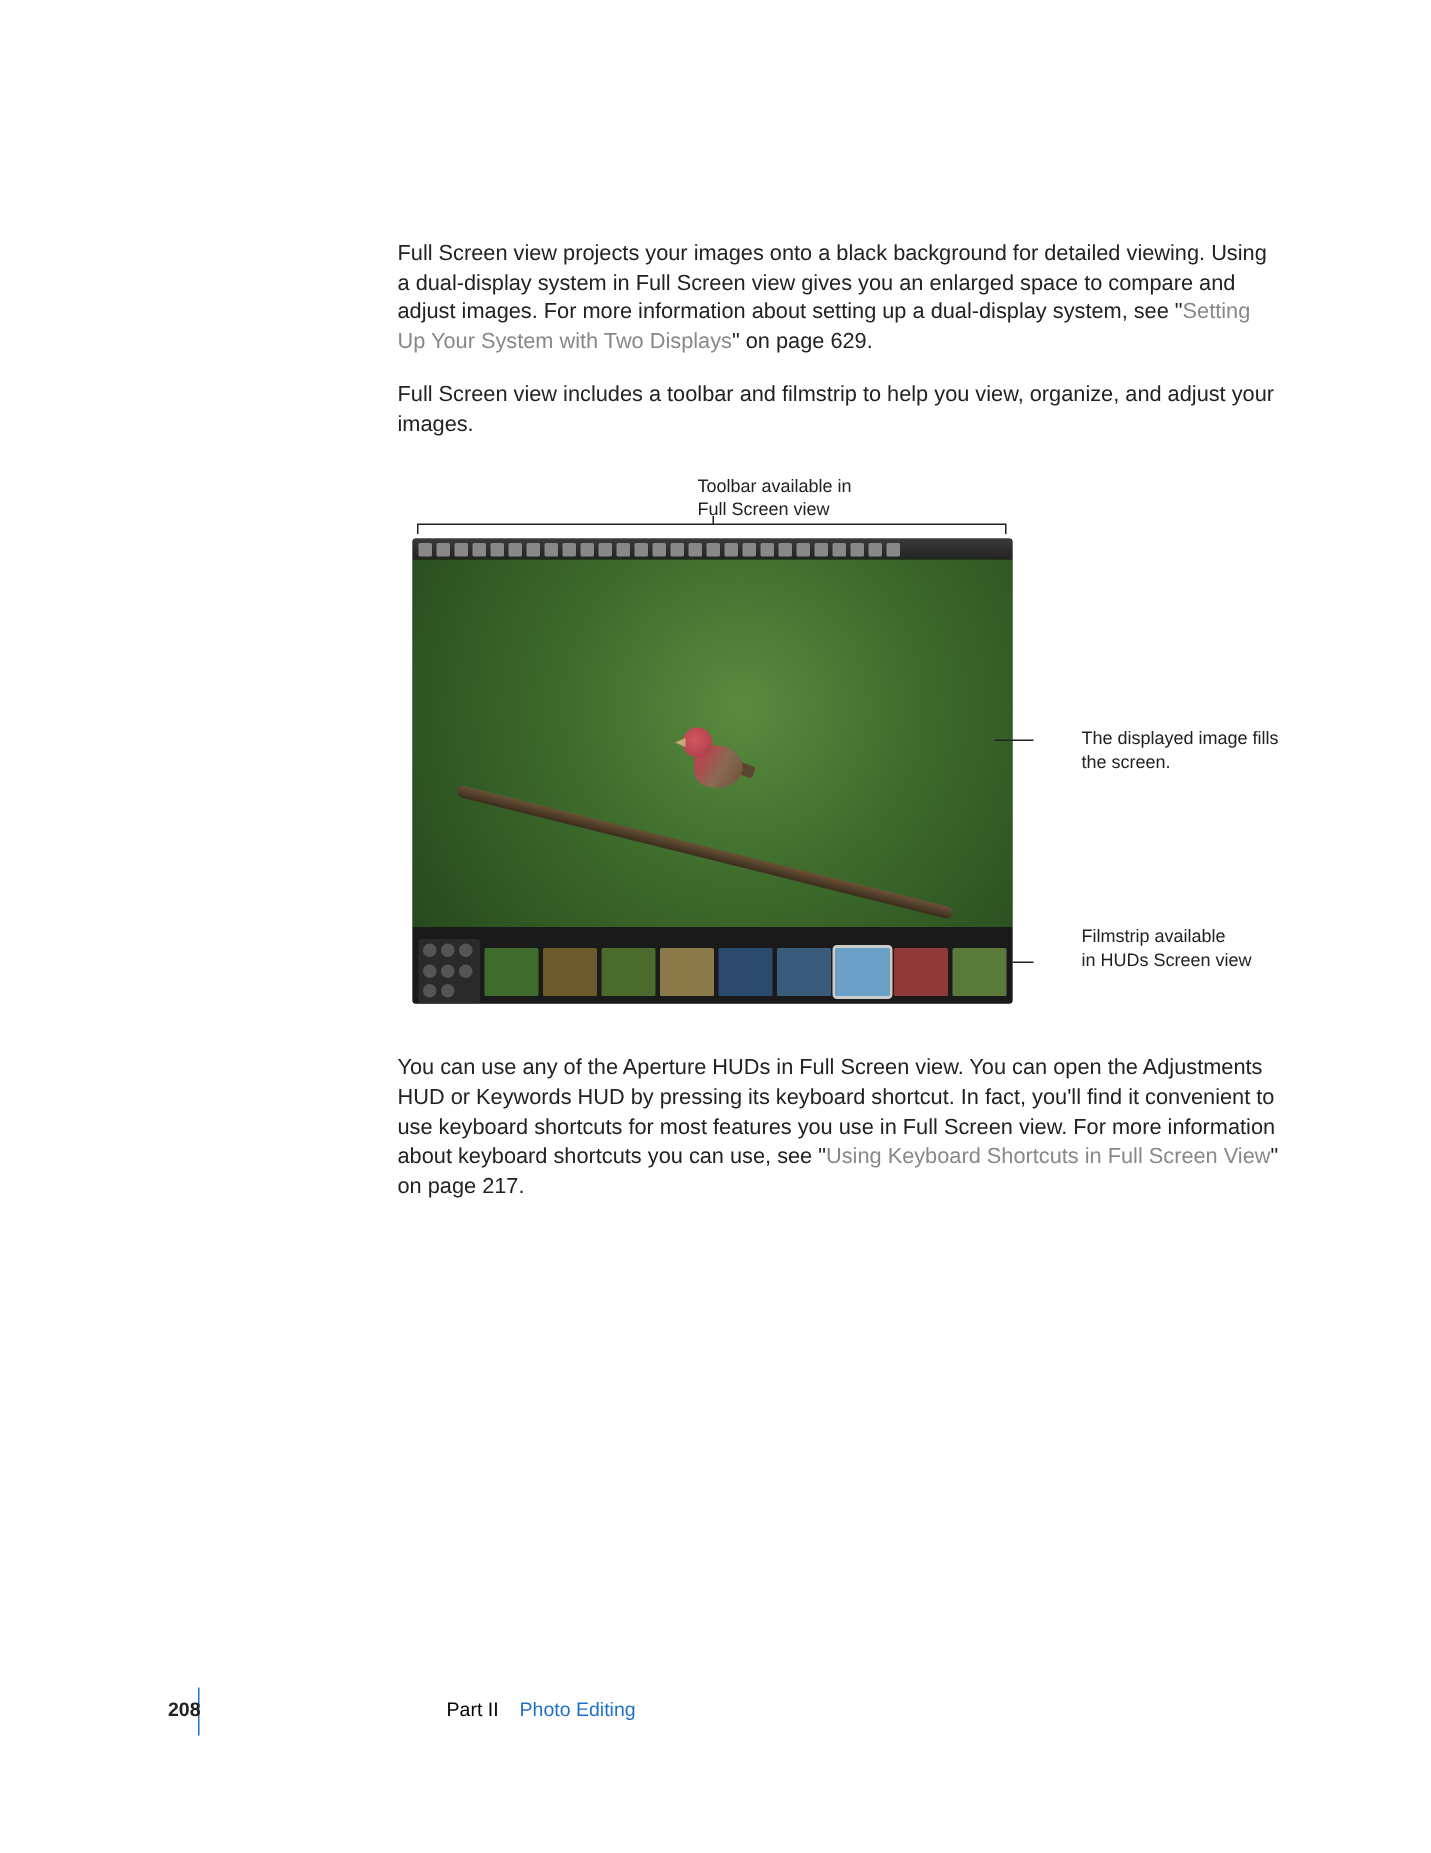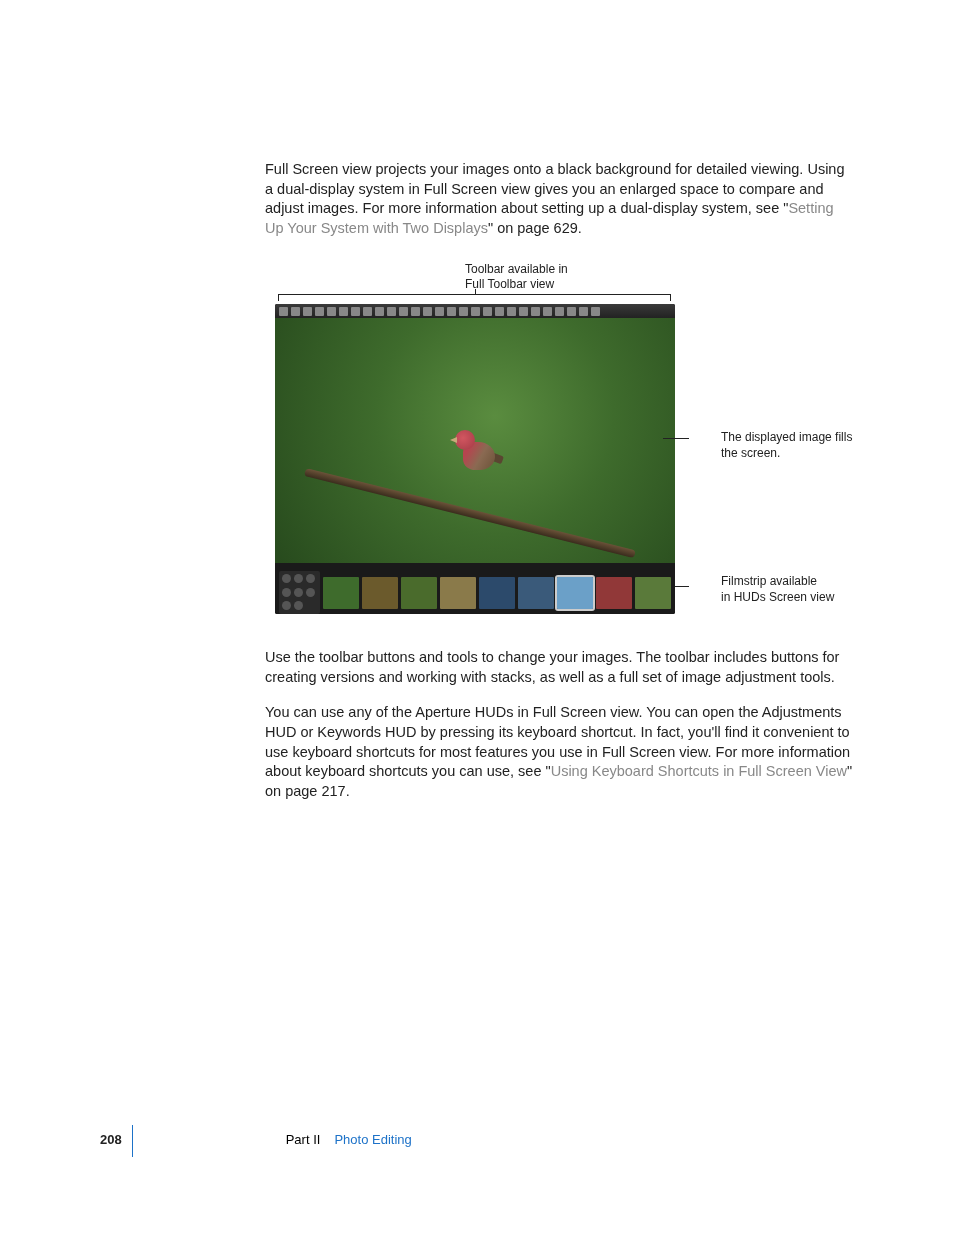--- a/index.html
+++ b/index.html
@@ -192,21 +192,21 @@
     position:absolute;
     font-size:12px;
     line-height:1.3;
     color:#222;
     width:140px;
     margin-left:28px;
   }
   
   .footer {
     position: absolute;
-    left: 100px;
+    left: 112px;
     bottom: 88px;
     display: flex;
     align-items: flex-start;
     font-size: 13px;
   }
   .pagenum {
     font-weight: 700;
     padding-right: 18px;
     margin-right: 18px;
   }
@@ -231,25 +231,26 @@
 </head>
 <body>
 
 <div class="page">
 
   <p class="body">
     <span>Full Screen view projects your images onto a black background for detailed viewing. Using a dual-display system in Full Screen view gives you an enlarged space to compare and adjust images. For more information about setting up a dual-display system, see "</span><a class="xref" href="#">Setting Up Your System with Two Displays</a><span>" on page 629.</span>
   </p>
 
 
+  <p class="body tight">Full Screen view includes a toolbar and filmstrip to help you view, organize, and adjust your images.</p>
 
   <div class="figure-wrap">
     <div class="callout-top">
       <span>Toolbar available in</span><br>
-      <span>Full Toolbar view</span>
+      <span>Full Screen view</span>
     </div>
     <div class="bracket-top">
         <div class="bracket-stem"></div>
       </div>
 
     <div class="shot">
       <div class="shot-toolbar">
         <span class="tb-ico"></span>
         <span class="tb-ico"></span>
         <span class="tb-ico"></span>
@@ -312,27 +313,26 @@
       </div>
     </div>
 
     <div class="leader" style="left:398px; top:172px; width:26px;"></div>
     <div class="callout-right" style="left:428px; top:164px;">
       <span>The displayed image fills</span><br>
       <span>the screen.</span>
     </div>
 
     <div class="leader" style="left:410px; top:320px; width:14px;"></div>
-    <div class="callout-right" style="left:428px; top:308px;">
+    <div class="callout-right" style="left:428px; top:296px;">
       <span>Filmstrip available</span><br>
       <span>in HUDs Screen view</span>
     </div>
   </div>
 
-  <p class="body">Use the toolbar buttons and tools to change your images. The toolbar includes buttons for creating versions and working with stacks, as well as a full set of image adjustment tools.</p>
   <p class="body">
     <span>You can use any of the Aperture HUDs in Full Screen view. You can open the Adjustments HUD or Keywords HUD by pressing its keyboard shortcut. In fact, you'll find it convenient to use keyboard shortcuts for most features you use in Full Screen view. For more information about keyboard shortcuts you can use, see "</span><a class="xref" href="#">Using Keyboard Shortcuts in Full Screen View</a><span>" on page 217.</span>
   </p>
 </div>
 
 <div class="sidebar-rule"></div>
 <div class="footer">
   <span class="pagenum">208</span>
   <span class="label">Part II</span>
   <span class="section">Photo Editing</span>

